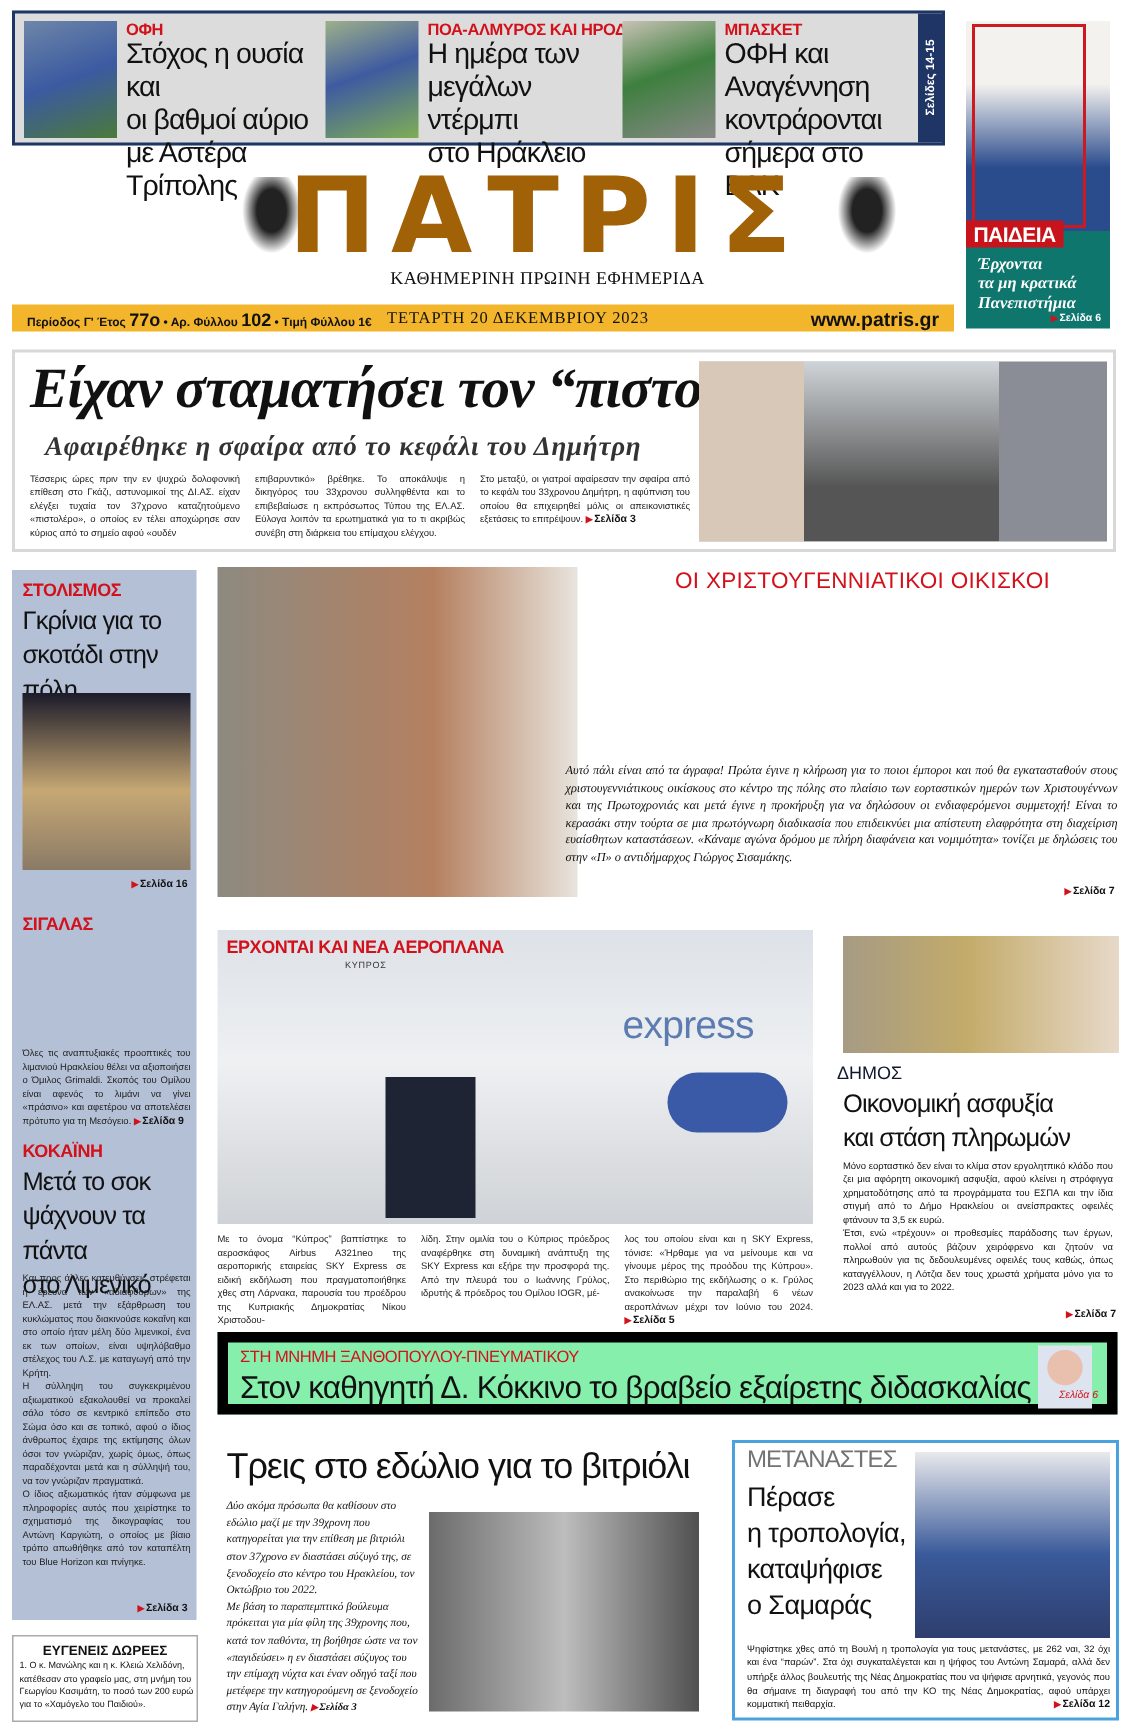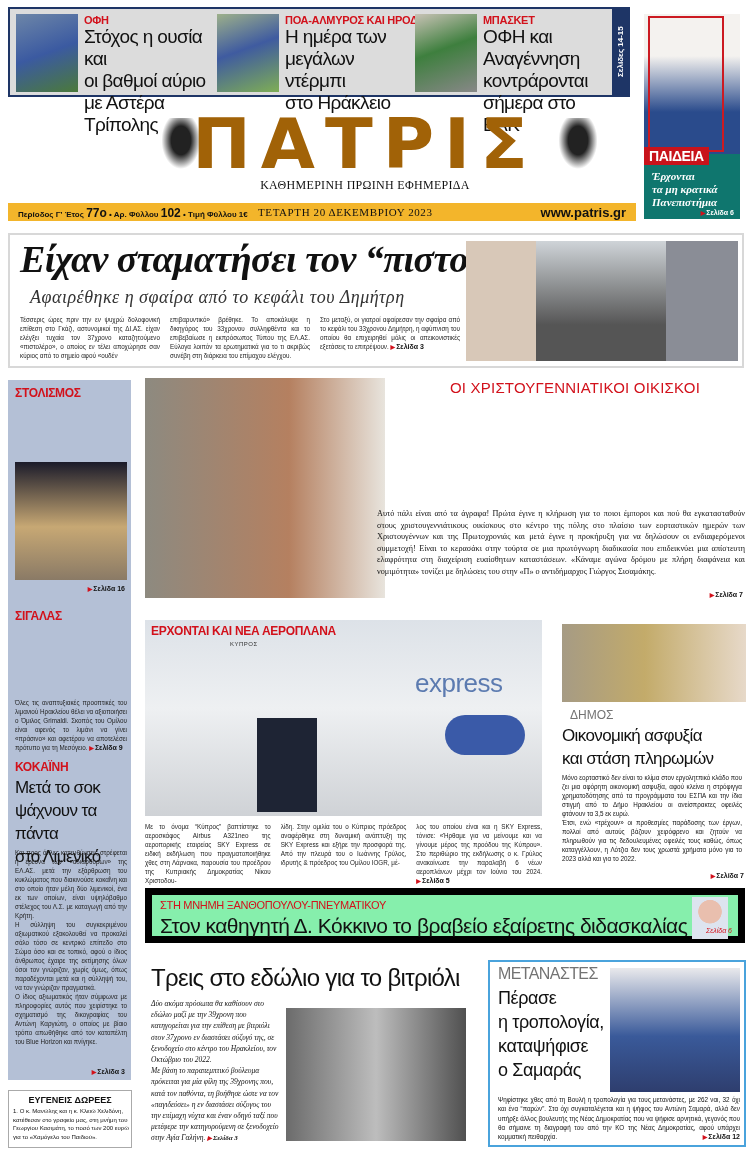--- a/index.html
+++ b/index.html
@@ -23,51 +23,51 @@
 #bar .r{position:absolute;right:10px;top:2px;font-size:13px;font-weight:bold}
 
 #promo{left:644px;top:14px;width:96px;height:205px;background:#0f766e}
 #promo .frame{position:absolute;left:4px;top:2px;width:76px;height:136px;border:2px solid #cc1a22}
 #promo .tag{position:absolute;left:0;top:133px;background:#c8131b;color:#fff;font-size:14px;font-weight:bold;padding:1px 5px;letter-spacing:-0.4px}
 #promo .txt{position:absolute;left:8px;top:156px;color:#fff;font-family:"Liberation Serif",serif;font-style:italic;font-weight:bold;font-size:11px;line-height:13px;white-space:pre-line}
 #promo .pg{position:absolute;right:6px;bottom:3px;color:#fff;font-size:7px;font-weight:bold}
 
 #lead{left:8px;top:233px;width:736px;height:135px;border:2px solid #d8d8d8}
 #lead h1{position:absolute;left:10px;top:2px;font-family:"Liberation Serif",serif;font-style:italic;font-weight:bold;font-size:38px;letter-spacing:-0.5px}
-#lead h2{position:absolute;left:20px;top:52px;font-family:"Liberation Serif",serif;font-style:italic;font-weight:normal;font-size:18px;color:#333;letter-spacing:0.5px}
+#lead h2{position:absolute;left:20px;top:52px;font-family:"Liberation Serif",serif;font-style:italic;font-weight:bold;font-size:18px;color:#333;letter-spacing:0.5px}
 #lead .cols{position:absolute;left:10px;top:80px;width:440px;display:flex;gap:10px}
 #lead .cols p{flex:1;font-size:6.3px;line-height:9px;text-align:justify;color:#222}
 #lead .img{position:absolute;left:456px;top:6px;width:272px;height:120px;background:#b6b3ad}
 
 #leftcol{left:8px;top:380px;width:123px;height:700px;background:#b4c0d6}
 .lc-kick{position:absolute;left:7px;font-size:12px;font-weight:bold;color:#d2111b;letter-spacing:-0.3px}
 .lc-head{position:absolute;left:7px;width:115px;font-size:17px;line-height:23px;color:#111;letter-spacing:-0.6px;white-space:pre-line}
 .lc-body{position:absolute;left:7px;width:112px;font-size:6.3px;line-height:9px;text-align:justify;color:#222;white-space:pre-line}
 .pgref{font-size:7px;font-weight:bold;color:#111}
 .pgref::before{content:"▶";color:#d2111b;font-size:6px;margin-right:1px}
 
 #xmas{left:145px;top:378px;width:600px;height:222px}
 #xmas .img{position:absolute;left:0;top:0;width:240px;height:220px;background:linear-gradient(90deg,#8d8a80,#b58060 60%,#e8e4dd)}
 #xmas .kick{position:absolute;left:305px;top:1px;font-size:15px;color:#d2111b;letter-spacing:0.2px}
 #xmas .head{position:absolute;left:230px;top:20px;width:370px;text-align:right;font-size:46px;font-weight:bold;line-height:52px;letter-spacing:-1.6px;white-space:pre-line}
-#xmas .body{position:absolute;left:232px;top:130px;width:368px;font-family:"Liberation Serif",serif;font-size:8.2px;line-height:11.5px;text-align:justify}
+#xmas .body{position:absolute;left:232px;top:130px;width:368px;font-family:"Liberation Serif",serif;font-style:italic;font-size:8.2px;line-height:11.5px;text-align:justify}
 #xmas .pgref{position:absolute;right:2px;bottom:2px}
 
 #sky{left:145px;top:620px;width:397px;height:265px}
 #sky .img{position:absolute;left:0;top:0;width:397px;height:196px;background:linear-gradient(180deg,#dde2e8,#eef0f2 45%,#cfd2d6)}
 #sky .kick{position:absolute;left:6px;top:4px;font-size:12px;font-weight:bold;color:#d2111b;letter-spacing:-0.3px}
 #sky .small{position:absolute;left:85px;top:21px;font-size:6px;color:#333;letter-spacing:0.5px}
 #sky .head{position:absolute;left:6px;top:27px;font-size:21px;font-weight:bold;letter-spacing:-0.7px}
 #sky .logo{position:absolute;left:270px;top:48px;font-size:26px;color:#5c7bb0;letter-spacing:-0.5px}
 #sky .cols{position:absolute;left:0;top:202px;width:397px;display:flex;gap:10px}
 #sky .cols p{flex:1;font-size:6.3px;line-height:9px;text-align:justify;color:#222}
 
 #dimos{left:558px;top:620px;width:188px;height:265px}
 #dimos .img{position:absolute;left:4px;top:4px;width:184px;height:78px;background:linear-gradient(90deg,#a69b84,#c3ab6a 45%,#e7d9c9)}
-#dimos .kick{position:absolute;left:12px;top:88px;font-size:12px;color:#737373}
+#dimos .kick{position:absolute;left:0;top:88px;font-size:12px;color:#0f172a}
 #dimos .head{position:absolute;left:4px;top:104px;font-size:17px;line-height:23px;white-space:pre-line;letter-spacing:-0.6px}
 #dimos .body{position:absolute;left:4px;top:153px;width:180px;font-size:6.3px;line-height:9px;text-align:justify;white-space:pre-line}
 
 #mem{left:145px;top:888px;width:600px;height:55px;background:#86efac;border:7px solid #000000}
 #mem .kick{position:absolute;left:8px;top:4px;font-size:11px;color:#d2111b;letter-spacing:-0.3px}
 #mem .head{position:absolute;left:8px;top:19px;font-size:21px;letter-spacing:-0.5px}
 #mem .face{position:absolute;right:10px;top:2px;width:36px;height:42px;background:radial-gradient(circle at 50% 35%,#e9bfae 35%,#dde4ef 37%)}
 #mem .pg{position:absolute;right:6px;bottom:2px;font-size:7px;font-style:italic;color:#d2111b}
 
 #vit{left:145px;top:958px;width:335px;height:190px}
@@ -143,20 +143,22 @@
   </div>
   <div class="img ph">
     <div style="position:absolute;left:0;top:0;width:70px;height:120px;background:#d8c8b8"></div>
     <div style="position:absolute;left:70px;top:0;width:130px;height:120px;background:linear-gradient(180deg,#cfd4d8,#555 70%)"></div>
     <div style="position:absolute;left:200px;top:0;width:72px;height:120px;background:#8a8d96"></div>
   </div>
 </div>
 
 <div id="leftcol" class="abs">
   <div class="lc-kick" style="top:6px">ΣΤΟΛΙΣΜΟΣ</div>
+  <div class="lc-head" style="top:22px">Γκρίνια για το
+σκοτάδι στην πόλη</div>
   <div class="ph" style="position:absolute;left:7px;top:82px;width:112px;height:118px;background:linear-gradient(180deg,#1b1b2a,#c7a874 55%,#8a7a66)"></div>
   <div class="pgref" style="position:absolute;right:6px;top:205px">Σελίδα 16</div>
 
   <div class="lc-kick" style="top:229px">ΣΙΓΑΛΑΣ</div>
   <div class="lc-body" style="top:318px"><span>Όλες τις αναπτυξιακές προοπτικές του λιμανιού Ηρακλείου θέλει να αξιοποιήσει ο Όμιλος Grimaldi. Σκοπός του Ομίλου είναι αφενός το λιμάνι να γίνει «πράσινο» και αφετέρου να αποτελέσει πρότυπο για τη Μεσόγειο.</span> <span class="pgref">Σελίδα 9</span></div>
 
   <div class="lc-kick" style="top:380px">ΚΟΚΑΪΝΗ</div>
   <div class="lc-head" style="top:396px">Μετά το σοκ
 ψάχνουν τα πάντα
 στο Λιμενικό</div>

